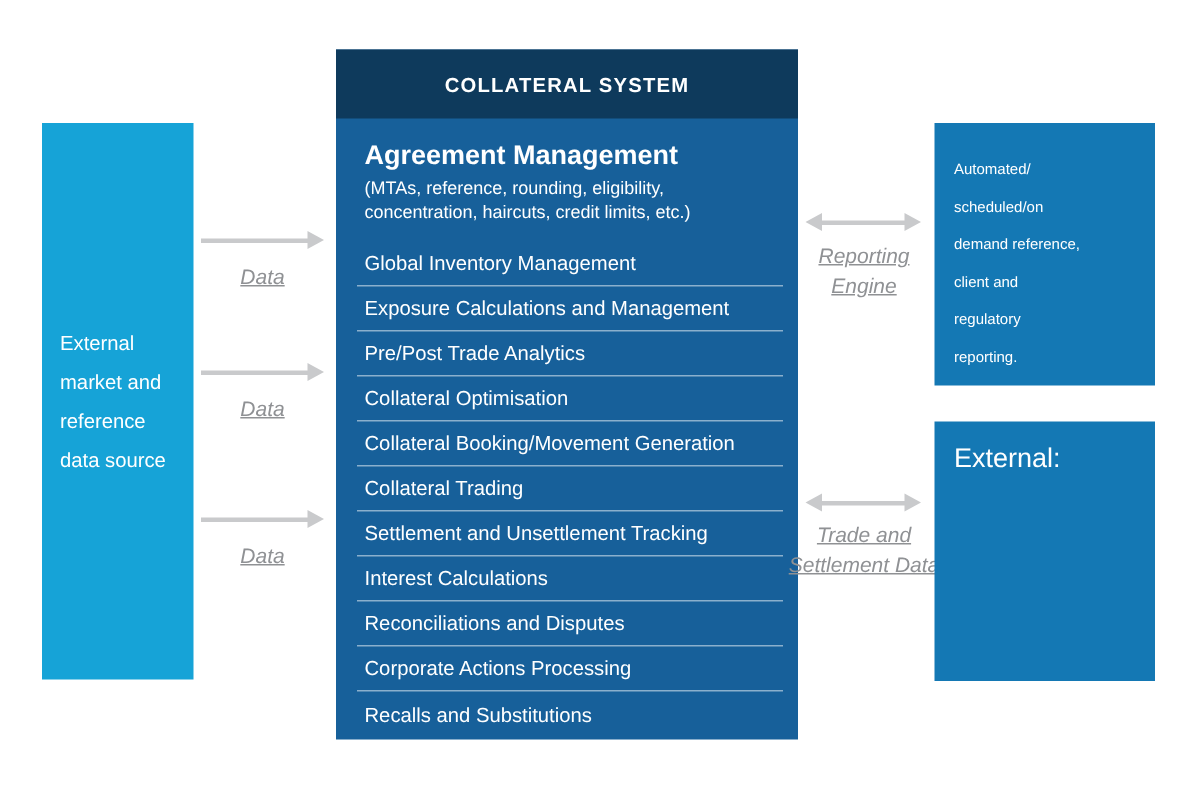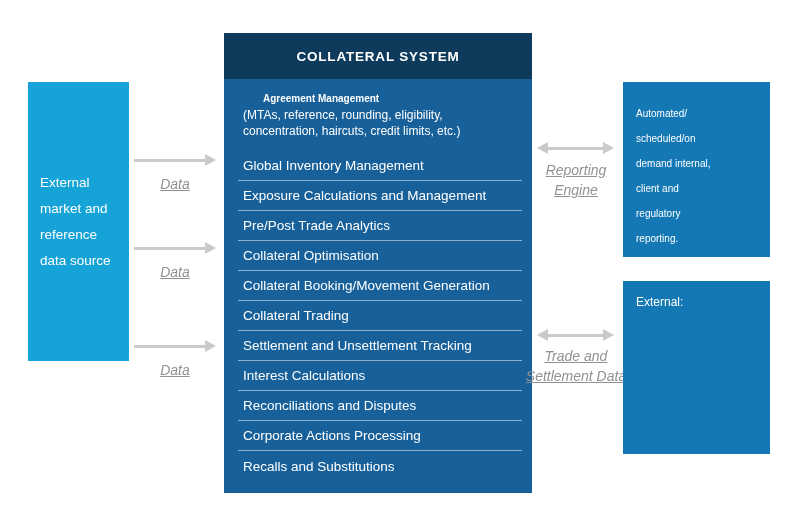--- a/index.html
+++ b/index.html
@@ -4,61 +4,61 @@
 <style>
   * { margin:0; padding:0; box-sizing:border-box; }
   html,body { background:#fff; }
   .canvas {
     position:relative; width:800px; height:523px; background:#fff;
     font-family:"Liberation Sans", sans-serif; overflow:hidden;
   }
 
   
   .left-box {
-    position:absolute; left:28px; top:82px; width:101px; height:279px;
+    position:absolute; left:28px; top:82px; width:101px; height:371px;
     background:var(--left-cyan); color:#fff;
     display:flex; align-items:center;
   }
   .left-box-text {
     padding-left:12px; width:96px; font-size:13.5px; line-height:26px;
   }
 
   
   .system-box {
     position:absolute; left:224px; top:33px; width:308px; height:460px;
     background:var(--system-blue); color:#fff;
   }
   .system-header {
     height:46px; background:var(--header-navy);
     display:flex; align-items:center; justify-content:center;text-align:center;
   }
   .system-title { color:#fff; font-weight:bold; font-size:13.5px; letter-spacing:0.8px; }
   .system-body { padding:14px 10px 0 14px; }
   .agreement { padding-left:5px; }
-  .agreement-title { font-weight:bold; font-size:10px; margin-bottom:3px;margin-left:20px; }
+  .agreement-title { font-weight:bold; font-size:18px; margin-bottom:3px; }
   .agreement-sub { font-size:12px; line-height:16px; width:260px; }
   ul.modules { list-style:none; margin:12px 0 0 0; padding:0; }
   ul.modules li {
     height:30px; display:flex; align-items:center;
     padding-left:5px; font-size:13.5px;
     border-bottom:1px solid var(--divider);
   }
   ul.modules li:last-child { border-bottom:none; }
 
   
   .reporting-box {
     position:absolute; left:623px; top:82px; width:147px; height:175px;
     background:var(--right-blue); color:#fff; padding:19px 8px 0 13px;
   }
   .reporting-lines { font-size:10px; line-height:25px; }
   .external-box {
     position:absolute; left:623px; top:281px; width:147px; height:173px;
     background:var(--right-blue); color:#fff; padding:14px 6px 0 13px;
   }
-  .external-title { font-size:12px; margin-bottom:9px; }
+  .external-title { font-size:18px; margin-bottom:9px; }
   ul.parties { list-style:none; margin:0; padding:0; }
   ul.parties li { font-size:12.5px; line-height:17.5px; }
   ul.parties li::before { content:"\2022\00a0"; }
 
   
   .arrow { position:absolute; height:12px; }
   .arrow .shaft { position:absolute; top:5px; height:3px; background:var(--arrow-gray); }
   .arrow.single .shaft { left:0; right:9px; }
   .arrow.double .shaft { left:9px; right:9px; }
   .arrow .head { position:absolute; top:0; width:0; height:0;
@@ -145,21 +145,21 @@
     <span class="shaft"></span>
     <span class="head left"></span>
     <span class="head right"></span>
   </div>
   <div class="flow-label l-trade">Trade and Settlement Data</div>
 
   <div class="reporting-box">
     <div class="reporting-lines">
       <div>Automated/</div>
       <div>scheduled/on</div>
-      <div>demand internal,</div>
+      <div>demand reference,</div>
       <div>client and</div>
       <div>regulatory</div>
       <div>reporting.</div>
     </div>
   </div>
 
   <div class="external-box">
     <div class="external-title">External:</div>
   </div>
 

